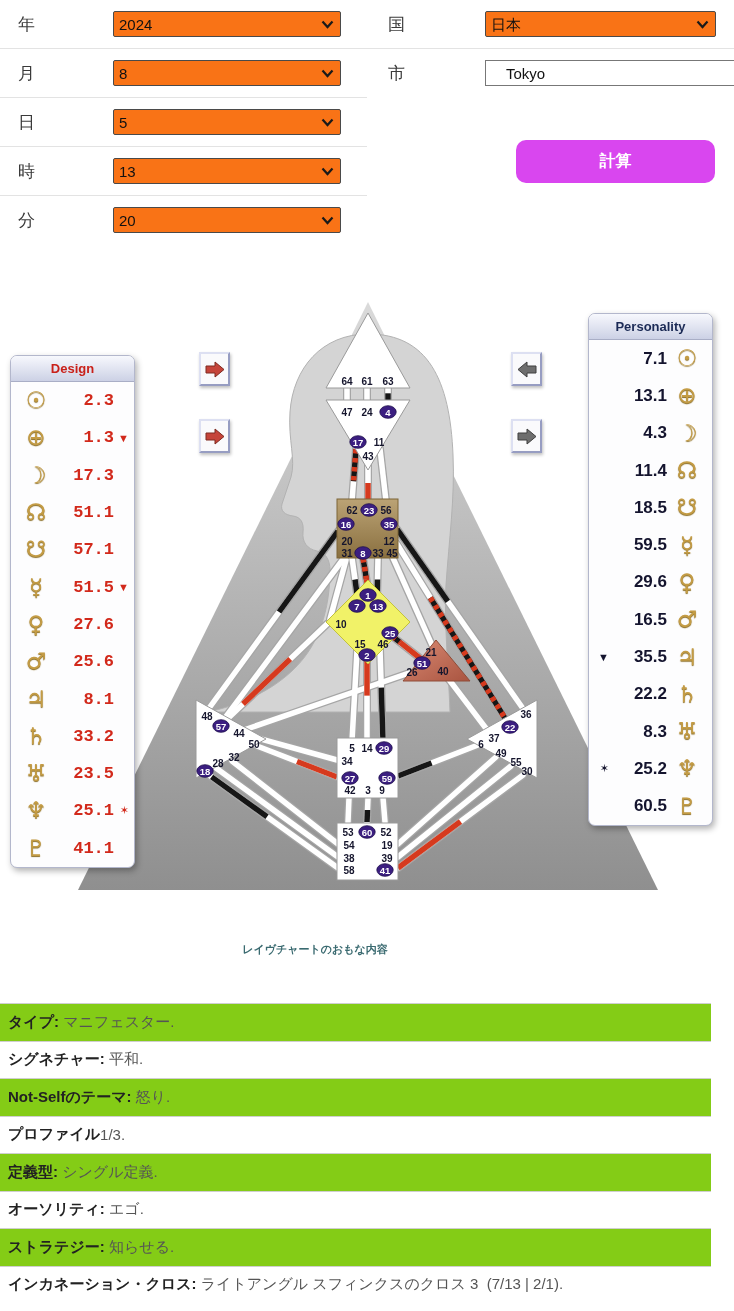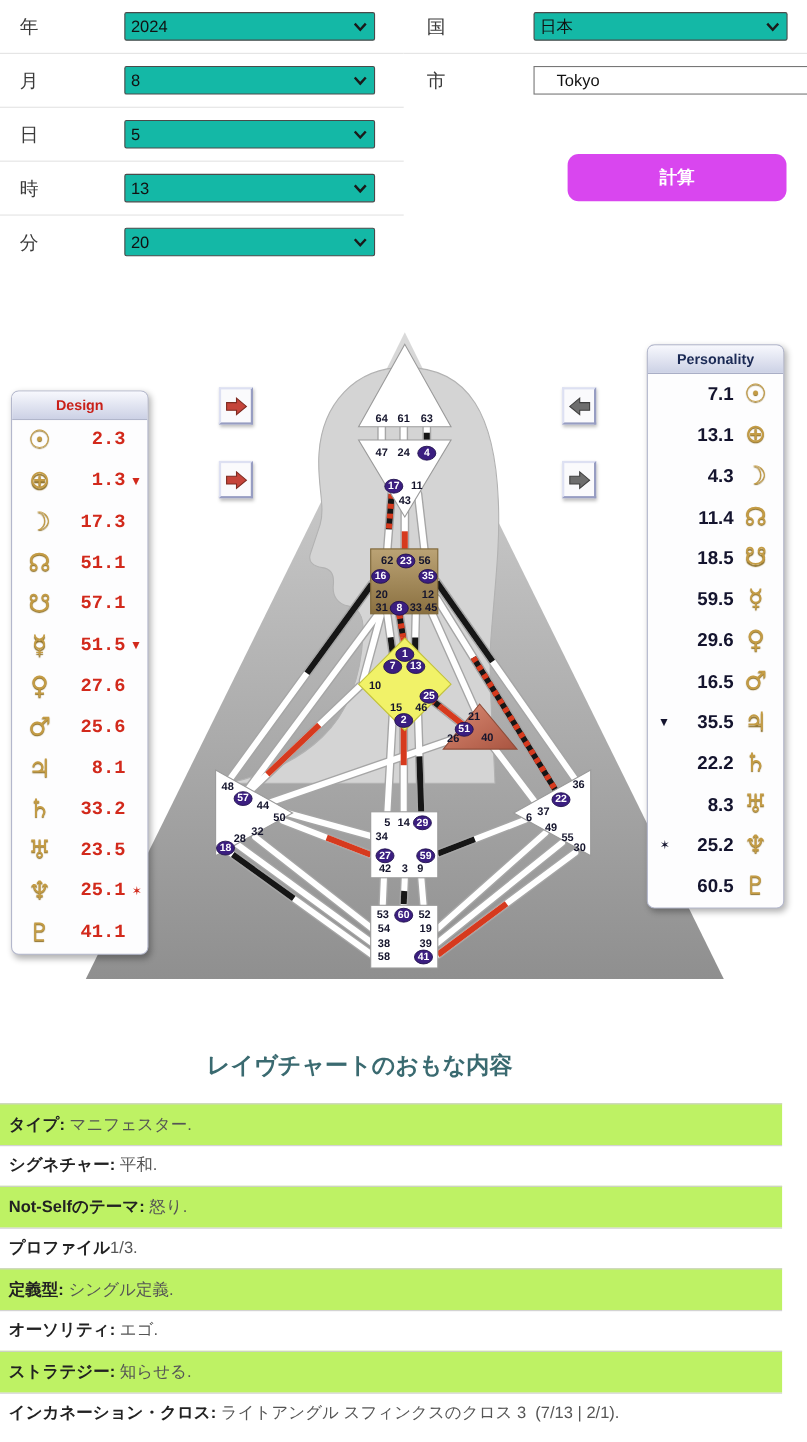--- a/index.html
+++ b/index.html
@@ -10,21 +10,21 @@
   .form-area{position:absolute;left:0;top:0;width:734px;height:240px;}
   .fcol{position:absolute;top:0;}
   .fcol-left{left:0;width:367px;}
   .fcol-right{left:367px;width:367px;}
   .frow{height:48px;display:flex;align-items:center;border-bottom:1px solid #e3e3e3;}
   .frow.last{border-bottom:none;}
   .flabel{margin-left:18px;width:95px;font-size:17px;color:#3a3a3a;}
   .fcol-right .flabel{margin-left:21px;width:97px;}
   .ctrl{position:relative;width:228px;}
   .fcol-right .ctrl{width:231px;}
-  select{width:100%;height:26px;font-size:15px;color:#111;background:#14b8a6;
+  select{width:100%;height:26px;font-size:15px;color:#111;background:#f97316;
          border:1px solid #4a4a4a;border-radius:2px;padding:2px 24px 2px 5px;
          appearance:none;-webkit-appearance:none;-moz-appearance:none;
          font-family:"Liberation Sans",sans-serif;}
   .caret{position:absolute;right:7px;top:9px;width:13px;height:9px;pointer-events:none;}
   input.city{width:219px;height:22px;border:1px solid #777;font-size:15px;
              padding:1px 20px;font-family:"Liberation Sans",sans-serif;color:#111;}
   .calc-btn{position:absolute;left:149px;top:140px;width:199px;height:43px;
             background:#d946ef;color:#fff;font-weight:bold;font-size:16px;
             border:none;border-radius:10px;cursor:pointer;
             font-family:"Liberation Sans",sans-serif;}
@@ -48,26 +48,26 @@
   .dval{flex:1;text-align:right;font-size:17px;font-weight:bold;color:#d2291b;font-family:Liberation Mono, monospace;}
   .dmark{width:15px;text-align:right;font-size:11px;color:#d2291b;}
   .pmark{width:15px;text-align:right;font-size:11px;color:#14142e;}
   .pval{flex:1;text-align:right;font-size:17px;font-weight:bold;color:#14142e;}
   .arrow-btn{position:absolute;width:27px;height:30px;background:#fafafc;
              border:2px solid;border-color:#dde0f2 #979dc2 #979dc2 #dde0f2;
              display:flex;align-items:center;justify-content:center;
              box-shadow:1px 2px 3px rgba(0,0,0,.25);cursor:pointer;}
 
   
-  .summary-title{position:absolute;left:0;top:942px;width:630px;margin:12px;
-                 text-align:center;color:#3a6a70;font-size:21px;font-weight:bold;}
+  .summary-title{position:absolute;left:0;top:942px;width:630px;margin:0;
+                 text-align:center;color:#3a6a70;font-size:11px;font-weight:bold;}
   .summary{position:absolute;left:0;top:1003px;width:711px;}
   .srow{height:37.5px;display:flex;align-items:center;box-sizing:border-box;
         border-top:1px solid #cfcfcf;padding-left:8px;font-size:15px;}
-  .srow.odd{background:#bef264;}
+  .srow.odd{background:#84cc16;}
   .slabel{font-weight:bold;color:#222;white-space:pre;}
   .sval{color:#555;white-space:pre;}
 </style>
 </head>
 <body>
 
 <div class="page">
 
   <div class="form-area">
     <div class="fcol fcol-left" id="form-left">

